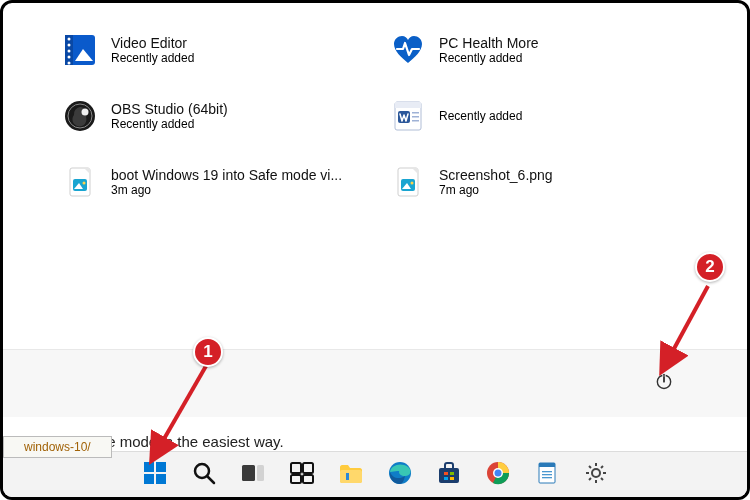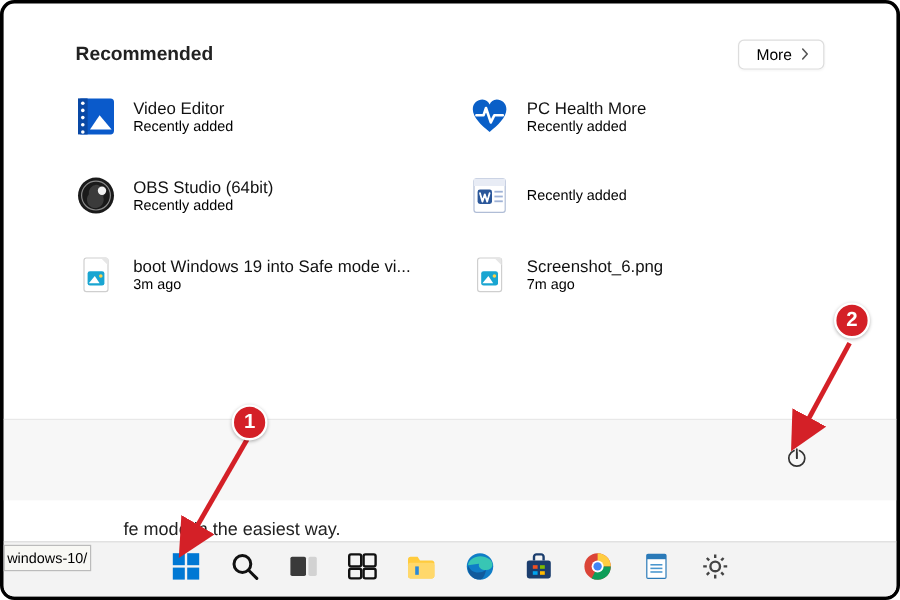--- a/index.html
+++ b/index.html
@@ -92,26 +92,26 @@
       right: 68px;
       top: 18px;
       width: 30px; height: 30px;
       display: flex; align-items: center; justify-content: center;
       cursor: pointer;
       border-radius: 6px;
     }
     .power-btn svg { width: 20px; height: 20px; }
     .tooltip {
       position: absolute;
-      left: 0; top: 451px;
+      left: 0; top: 433px;
       background: #f8f8f4;
       border: 1px solid #bbb;
       font-size: 12px;
-      padding: 3px 2px;
-      color: #000000;
+      padding: 3px 20px;
+      color: #a16207;
       z-index: 3;
     }
     .bgtext {
       position: absolute;
       left: 100px; top: 430px;
       font-size: 15px;
       color: #222;
     }
     .taskbar {
       position: absolute;
@@ -149,31 +149,20 @@
     .arrow {
       position: absolute;
       z-index: 5;
       overflow: visible;
     }
   </style>
 </head>
 <body>
 
 <div class="start-menu">
-  <div class="rec-header">
-    <div class="rec-title">Recommended</div>
-    <button class="more-btn">
-      <span>More</span>
-      <span class="chev">
-        <svg viewBox="0 0 12 12" width="10" height="10">
-            <path d="M3.5 1 L8 6 L3.5 11" stroke="#555" stroke-width="1.6" fill="none" stroke-linecap="round" stroke-linejoin="round"></path>
-          </svg>
-      </span>
-    </button>
-  </div>
 
   <div class="rec-grid">
 
     <div class="rec-item">
       <div class="rec-icon">
         <svg viewBox="0 0 34 34">
             <rect x="2" y="2" width="30" height="30" rx="3" fill="#0a5acb"></rect>
             <rect x="2" y="2" width="8" height="30" fill="#0948a5"></rect>
             <circle cx="6" cy="6" r="1.5" fill="#fff"></circle>
             <circle cx="6" cy="12" r="1.5" fill="#fff"></circle>

